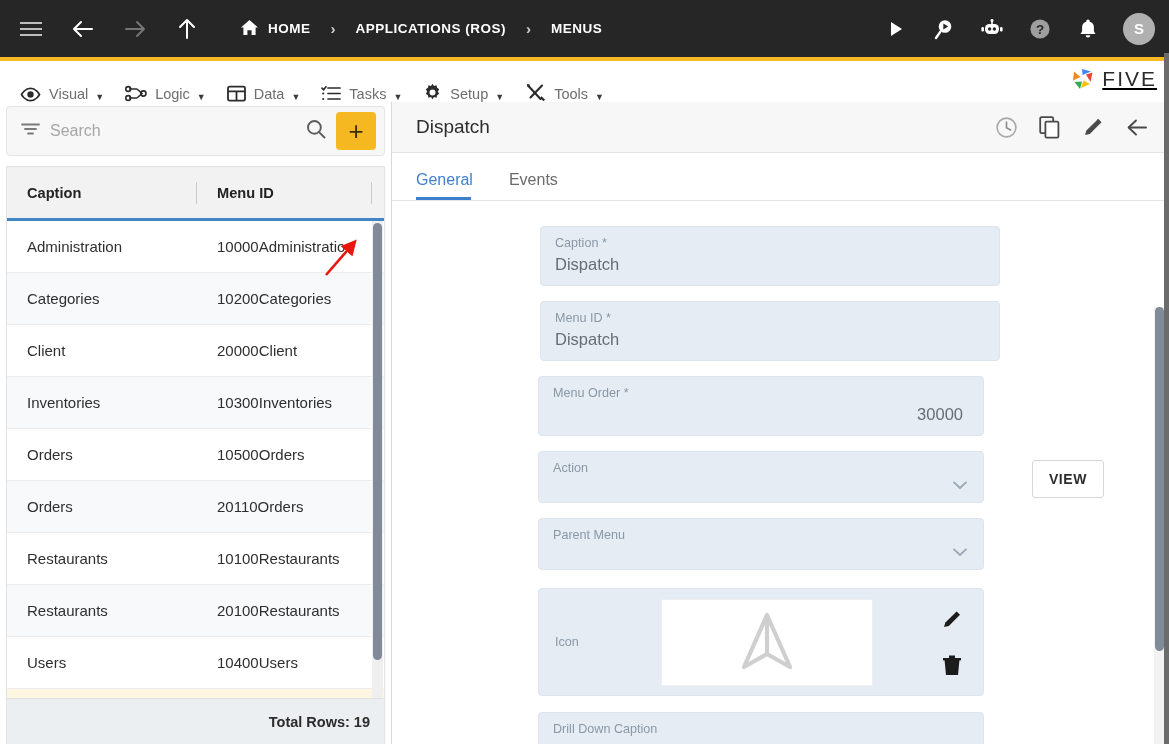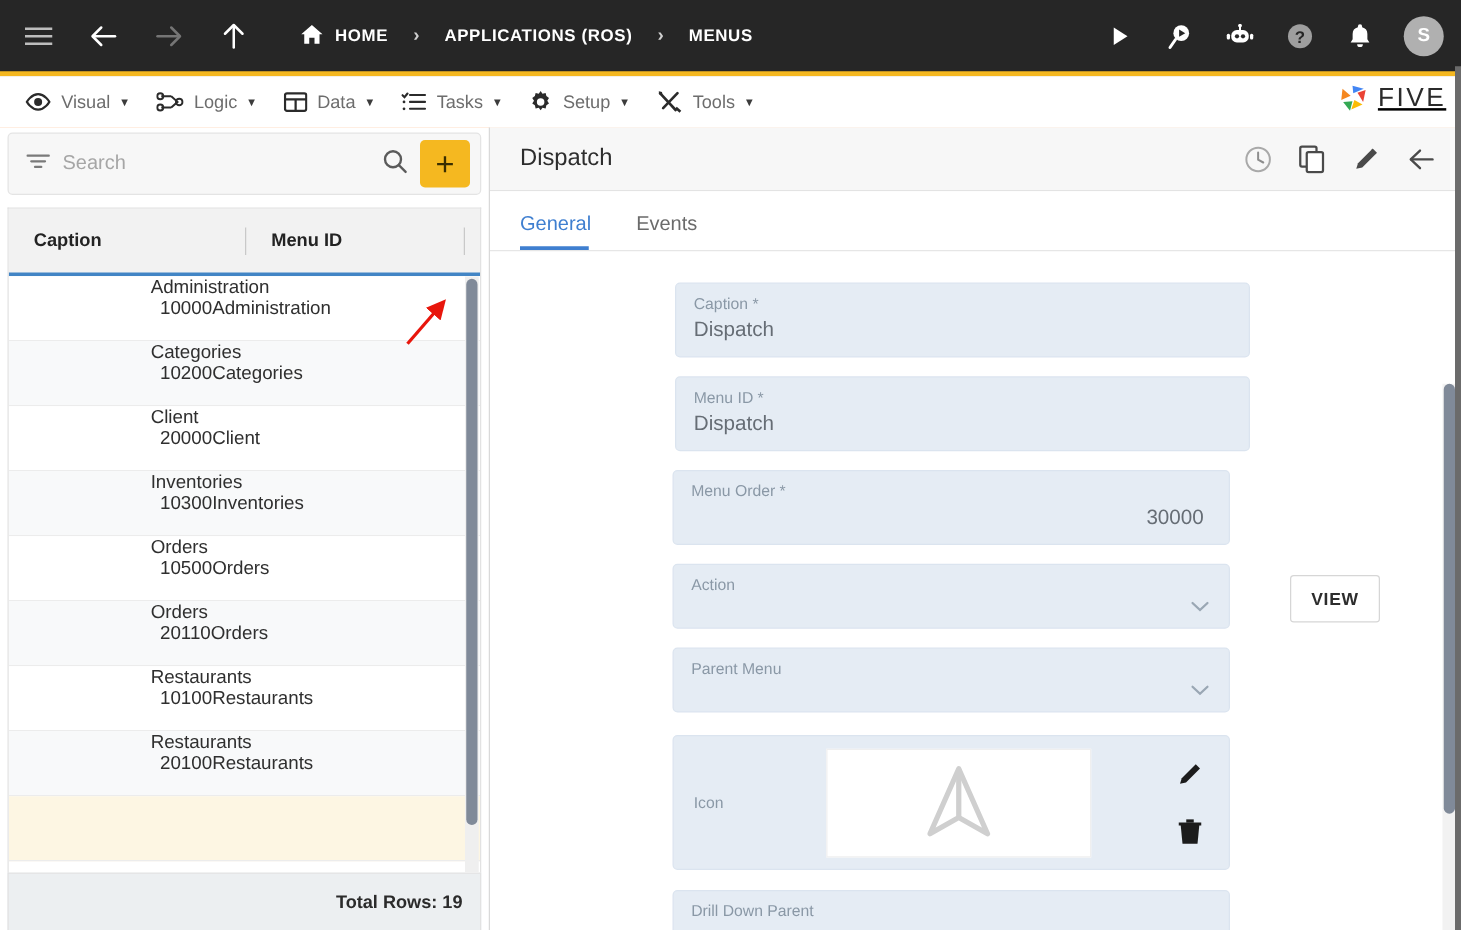--- a/index.html
+++ b/index.html
@@ -34,21 +34,21 @@
     display: flex; align-items: center; justify-content: center; cursor: pointer;
   }
 
   
   #menubar {
     height: 41px; background: #ffffff;
     display: flex; align-items: center; padding-left: 16px;
     position: relative;
   }
   .menu-item {
-    display: flex; align-items: center; gap: 8px;
+    display: flex; align-items: flex-end; gap: 8px;
     padding: 0 17px 0 4px; height: 41px; cursor: pointer;
     color: #6f6f6f; font-size: 14.5px;
   }
   .menu-item .mi-ico { display:flex; align-items:center; }
   .menu-item .caret { font-size: 9px; color: #3c3c3c; margin-left: -1px; }
   .menu-item .mi-label { color:#6d6d6d; }
   #five-logo {
     position: absolute; right: 12px; top: 50%; transform: translateY(-50%);
     display: flex; gap: 5px; text-decoration: underline;
   }
@@ -85,21 +85,21 @@
   }
   .hcell {
     font-size: 14.6px; font-weight: bold; color: #232323;
     display: flex; align-items: center; height: 100%; padding-left: 20px;
     position: relative;
   }
   .hcell.c1 { width: 190px; }
   .hcell.c2 { width: 175px; }
   .hsep { position:absolute; right:0; top:50%; transform:translateY(-50%); width:1px; height:22px; background:#c9c9c9; }
   #grid-body { flex: 1; overflow: hidden; position: relative; background:#fff; }
-  .row { height: 52px; display: flex; align-items: center; border-bottom: 1px solid #ececec; flex-direction: column; }
+  .row { height: 52px; display: flex; align-items: center; border-bottom: 1px solid #ececec; }
   .row.odd { background: #ffffff; }
   .row.even { background: #f8f9fa; }
   .row.highlight { background: #fdf6e3; }
   .cell { font-size: 15px; color: #2f2f2f; padding-left: 20px; }
   .cell.c1 { width: 190px; }
   .cell.c2 { width: 175px; }
   #left-scrollbar {
     position: absolute; right: 1px; top: 0; width: 11px; height: 100%;
     background: #efefef;
   }
@@ -422,20 +422,24 @@
               <div class="cell c1">Orders</div>
               <div class="cell c2">20110Orders</div>
             </div>
             <div class="row odd">
               <div class="cell c1">Restaurants</div>
               <div class="cell c2">10100Restaurants</div>
             </div>
             <div class="row even">
               <div class="cell c1">Restaurants</div>
               <div class="cell c2">20100Restaurants</div>
+            </div>
+            <div class="row odd">
+              <div class="cell c1">Users</div>
+              <div class="cell c2">10400Users</div>
             </div>
             <div class="row highlight"></div>
           </div>
         <div id="left-scrollbar">
           <div id="left-thumb"></div>
         </div>
       </div>
     </div>
 
     <div id="total-rows">Total Rows: 19</div>
@@ -540,21 +544,21 @@
             <svg width="20" height="22" viewBox="0 0 20 22">
               <path d="M2.5 5.5 H17.5 L16 21 H4 Z" fill="#1c1c1c"></path>
               <rect x="7" y="1.5" width="6" height="2.6" fill="#1c1c1c"></rect>
               <rect x="1" y="4" width="18" height="2.4" fill="#1c1c1c"></rect>
             </svg>
           </span>
         </div>
       </div>
 
       <div class="field" style="width:446px;margin-left:146px;height:52px;margin-top:16px;">
-        <div class="f-label">Drill Down Parent</div>
+        <div class="f-label">Drill Down Caption</div>
       </div>
 
       <div id="right-scrollbar">
         <div id="right-thumb"></div>
       </div>
     </div>
   </div>
 
   <div id="outer-sb-v"></div>
 </div>

